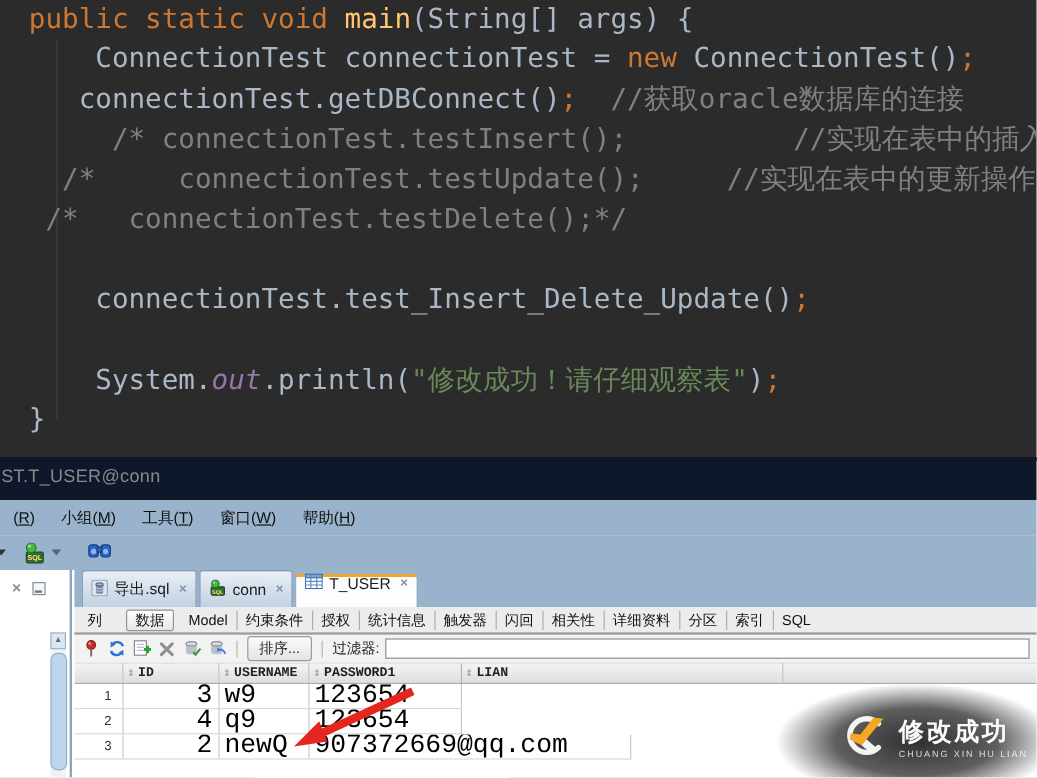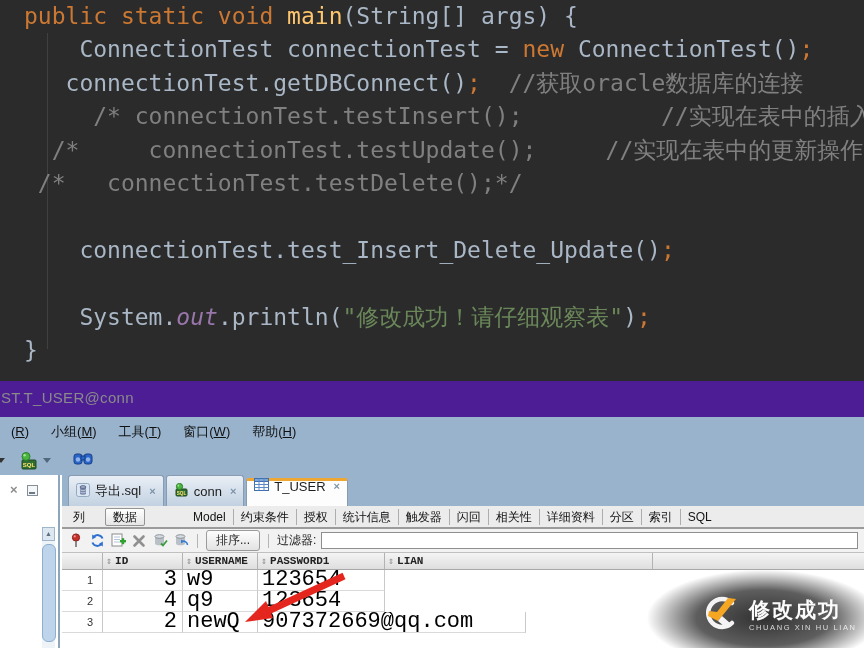--- a/index.html
+++ b/index.html
@@ -11,21 +11,21 @@
           background:var(--editor-bg);overflow:hidden;border-bottom:3px solid #1b1b1b;}
   .code{position:absolute;left:24px;top:0;white-space:pre;
         font-family:"DejaVu Sans Mono","DejaVu Sans",monospace;
         font-size:23px;line-height:33.4px;color:var(--pl);}
   .indent-guide{position:absolute;left:47px;top:33px;width:1px;height:316px;background:#404040;}
   .tk-kw{color:var(--kw);} .tk-fn{color:var(--fn);} .tk-pl{color:var(--pl);}
   .tk-cm{color:var(--cm);} .tk-st{color:var(--st);} .tk-sc{color:var(--sc);}
   .tk-fd{color:var(--fd);font-style:italic;}
 
   
-  .titlebar{position:absolute;left:0;top:381px;width:864px;height:36px;background:#4c1d95;}
+  .titlebar{position:absolute;left:0;top:381px;width:864px;height:36px;background:#0f172a;}
   .conn-label{position:absolute;left:1px;top:8px;font-size:15px;color:#8a8a8a;letter-spacing:.3px;}
 
   
   .menubar{position:absolute;left:0;top:417px;width:864px;height:29px;background:var(--chrome);
            display:flex;align-items:center;font-size:13px;color:#111;}
   .menu-item{padding:0 11px;cursor:default;}
   .menu-item u{text-decoration:underline;}
   .apptoolbar{position:absolute;left:0;top:446px;width:864px;height:29px;background:var(--chrome);
               display:flex;align-items:center;}
   .caret{width:0;height:0;border-left:4px solid transparent;border-right:4px solid transparent;
@@ -57,21 +57,21 @@
   .tab.active{height:28px;background:#fdfdfd;border-top:3px solid var(--tab-stripe);padding-top:0;}
   .tab .close{color:#7d93a8;font-size:11px;font-weight:bold;margin-left:3px;}
 
   
   .subtabs{height:23px;background:#ececec;border-bottom:2px solid #9b9b9b;display:flex;
            align-items:center;font-size:12px;color:#111;box-sizing:border-box;padding-left:4px;}
   .subtab{padding:1px 7px;line-height:14px;}
   .subtab + .subtab{border-left:1px solid #adadad;}
   .subtab.active{background:linear-gradient(#ffffff,#e6e6e6);border:1px solid #949494;border-radius:2px;
                  margin:0 5px;padding:1px 7px;}
-  .subtab.active + .subtab{border-left:none;margin-left:36px;}
+  .subtab.active + .subtab{border-left:none;}
   .subtab.first{margin-right:8px;}
 
   
   .datatoolbar{height:23px;background:#f2f2f2;display:flex;align-items:center;gap:5px;
                padding:0 4px 0 6px;box-sizing:border-box;font-size:12px;color:#1a1a1a;}
   .dt-icon{width:16px;height:16px;display:inline-flex;align-items:center;justify-content:center;}
   .dt-sep{width:1px;height:14px;background:#b5b5b5;margin:0 3px;}
   .sort-btn{border:1px solid #9b9b9b;border-radius:3px;background:linear-gradient(#fdfdfd,#e3e3e3);
             padding:1px 9px;font-size:12px;color:#222;}
   .filter-input{flex:1;height:17px;border:1px solid #8e8e8e;background:#fff;margin-right:2px;

